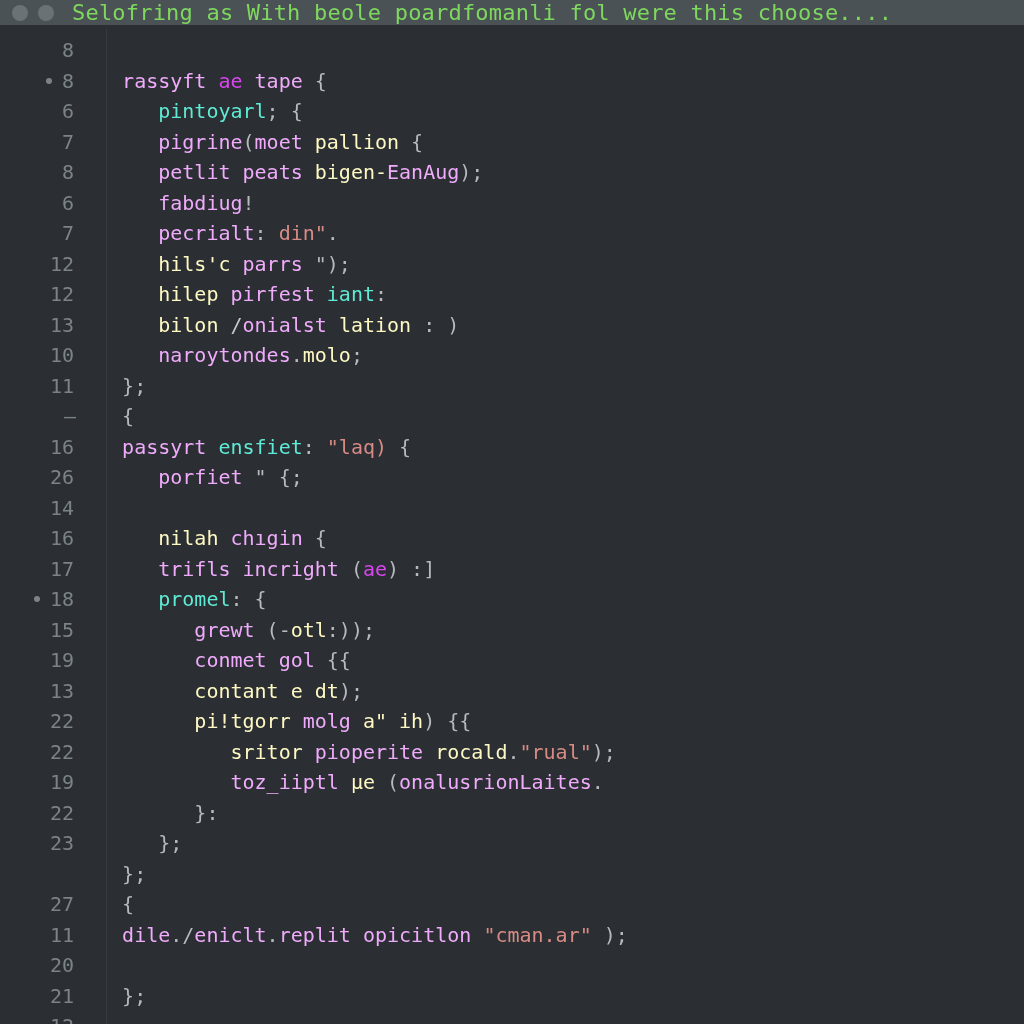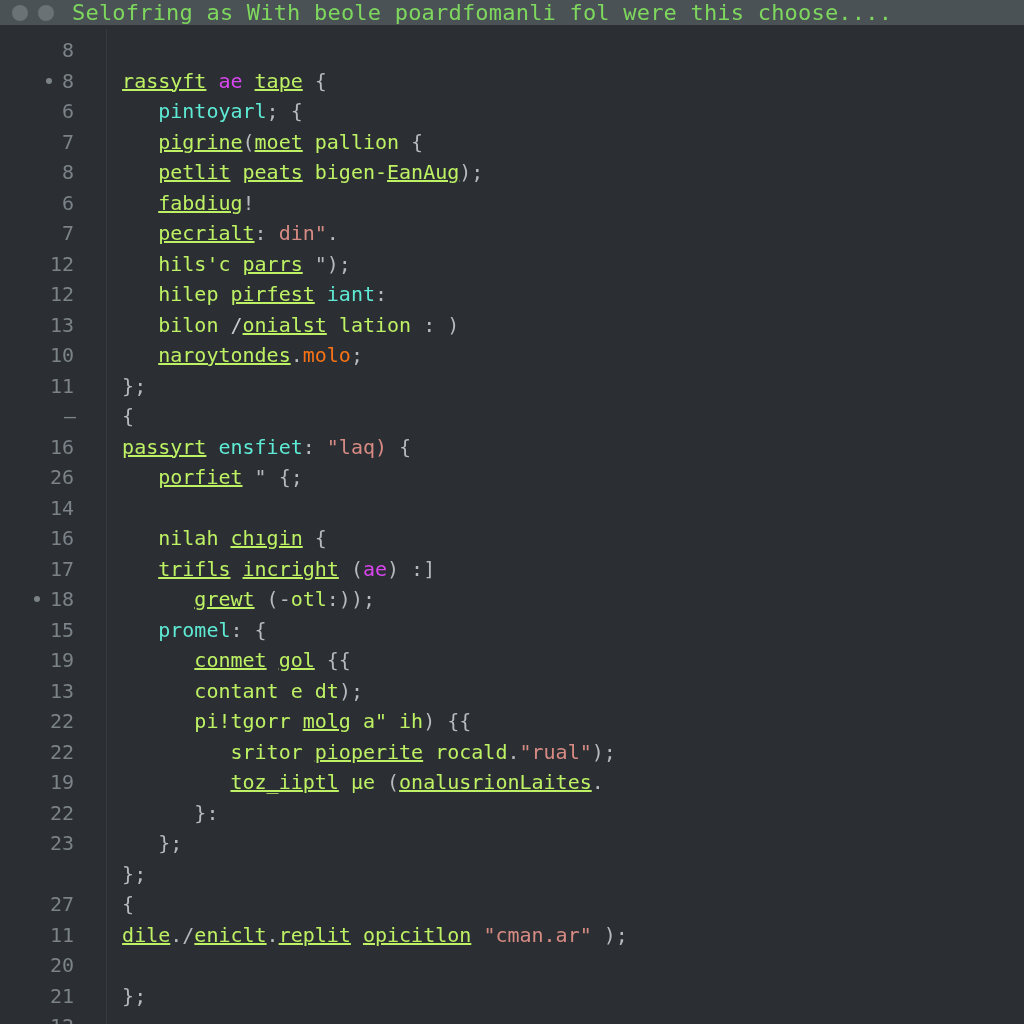--- a/index.html
+++ b/index.html
@@ -92,23 +92,23 @@
     width: 1px;
     background: rgba(255,255,255,0.06);
   }
   .guide.g1 { left: 14px; }
   .row {
     height: 30.5px;
     display: flex;
     align-items: center;
     white-space: pre;
   }
-  .tok-kw    { color: #bef264; text-decoration: underline; }           
-  .tok-fn    { color: #f97316; text-align: right; }           
-  .tok-id    { color: #bef264; }           
+  .tok-kw    { color: #f0abfc; }           
+  .tok-fn    { color: #fef9c3; text-align: right; }           
+  .tok-id    { color: #fef9c3; }           
   .tok-type  { color: #d946ef; }           
   .tok-str   { color: #d88b84; }           
   .tok-err   { color: #5eead4; }
   .tok-punct { color: #b6babc; }
   .tok-op    { color: #c8ccce; }
 </style>
 </head>
 <body>
 
 <div class="window">
@@ -169,22 +169,22 @@
         <div class="row"><span>  </span><span class="tok-op">   </span><span class="tok-id">hilep</span><span class="tok-op"> </span><span class="tok-kw">pirfest</span><span class="tok-op"> </span><span class="tok-err">iant</span><span class="tok-punct">:</span></div>
         <div class="row"><span>  </span><span class="tok-op">   </span><span class="tok-id">bilon</span><span class="tok-op"> /</span><span class="tok-kw">onialst</span><span class="tok-op"> </span><span class="tok-id">lation</span><span class="tok-punct"> : )</span></div>
         <div class="row"><span>  </span><span class="tok-op">   </span><span class="tok-kw">naroytondes</span><span class="tok-punct">.</span><span class="tok-fn">molo</span><span class="tok-punct">;</span></div>
         <div class="row"><span>  </span><span class="tok-punct">};</span></div>
         <div class="row"><span>  </span><span class="tok-punct">{</span></div>
         <div class="row"><span>  </span><span class="tok-kw">passyrt</span><span class="tok-op"> </span><span class="tok-err">ensfiet</span><span class="tok-punct">: </span><span class="tok-str">"laq)</span><span class="tok-punct"> {</span></div>
         <div class="row"><span>  </span><span class="tok-op">   </span><span class="tok-kw">porfiet</span><span class="tok-op"> </span><span class="tok-punct">" {;</span></div>
         <div class="row"><span>  </span></div>
         <div class="row"><span>  </span><span class="tok-op">   </span><span class="tok-id">nilah</span><span class="tok-op"> </span><span class="tok-kw">chıgin</span><span class="tok-punct"> {</span></div>
         <div class="row"><span>  </span><span class="tok-op">   </span><span class="tok-kw">trifls</span><span class="tok-op"> </span><span class="tok-kw">incright</span><span class="tok-punct"> (</span><span class="tok-type">ae</span><span class="tok-punct">) :]</span></div>
+        <div class="row"><span>  </span><span class="tok-op">   </span><span class="tok-err">promel</span><span class="tok-punct">: {</span></div>
         <div class="row"><span>  </span><span class="tok-op">      </span><span class="tok-kw">grewt</span><span class="tok-punct"> (-</span><span class="tok-id">otl</span><span class="tok-punct">:));</span></div>
-        <div class="row"><span>  </span><span class="tok-op">   </span><span class="tok-err">promel</span><span class="tok-punct">: {</span></div>
         <div class="row"><span>  </span><span class="tok-op">      </span><span class="tok-kw">conmet</span><span class="tok-op"> </span><span class="tok-kw">gol</span><span class="tok-punct"> {{</span></div>
         <div class="row"><span>  </span><span class="tok-op">      </span><span class="tok-id">contant</span><span class="tok-op"> </span><span class="tok-id">e</span><span class="tok-op"> </span><span class="tok-id">dt</span><span class="tok-punct">);</span></div>
         <div class="row"><span>  </span><span class="tok-op">      </span><span class="tok-id">pi!tgorr</span><span class="tok-op"> </span><span class="tok-kw">molg</span><span class="tok-op"> </span><span class="tok-id">a"</span><span class="tok-op"> </span><span class="tok-id">ih</span><span class="tok-punct">) {{</span></div>
         <div class="row"><span>  </span><span class="tok-op">         </span><span class="tok-id">sritor</span><span class="tok-op"> </span><span class="tok-kw">pioperite</span><span class="tok-op"> </span><span class="tok-id">rocald</span><span class="tok-punct">.</span><span class="tok-str">"rual"</span><span class="tok-punct">);</span></div>
         <div class="row"><span>  </span><span class="tok-op">         </span><span class="tok-kw">toz_iiptl</span><span class="tok-op"> </span><span class="tok-id">µe</span><span class="tok-punct"> (</span><span class="tok-kw">onalusrionLaites</span><span class="tok-punct">.</span></div>
         <div class="row"><span>  </span><span class="tok-op">      </span><span class="tok-punct">}:</span></div>
         <div class="row"><span>  </span><span class="tok-op">   </span><span class="tok-punct">};</span></div>
         <div class="row"><span>  </span><span class="tok-punct">};</span></div>
         <div class="row"><span>  </span><span class="tok-punct">{</span></div>
         <div class="row"><span>  </span><span class="tok-kw">dile</span><span class="tok-punct">./</span><span class="tok-kw">eniclt</span><span class="tok-punct">.</span><span class="tok-kw">replit</span><span class="tok-op"> </span><span class="tok-kw">opicitlon</span><span class="tok-op"> </span><span class="tok-str">"cman.ar"</span><span class="tok-punct"> );</span></div>

